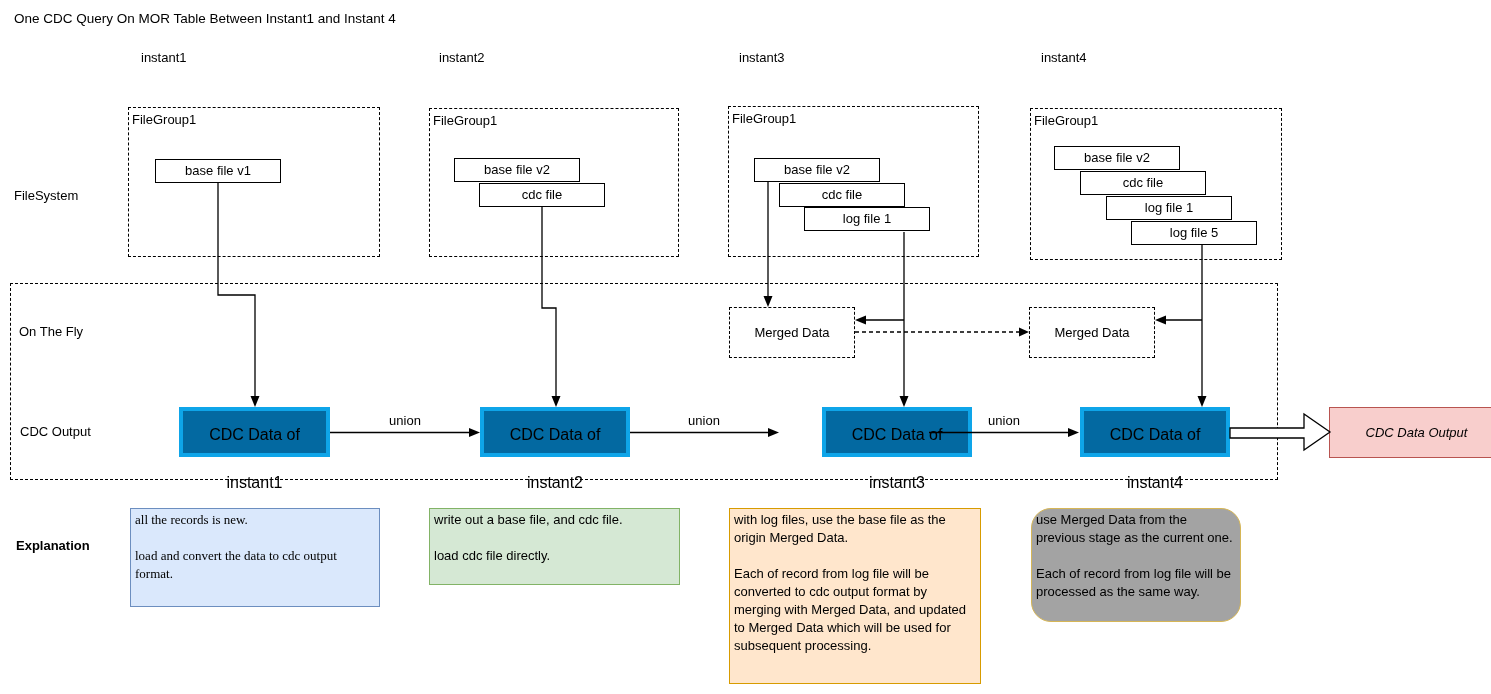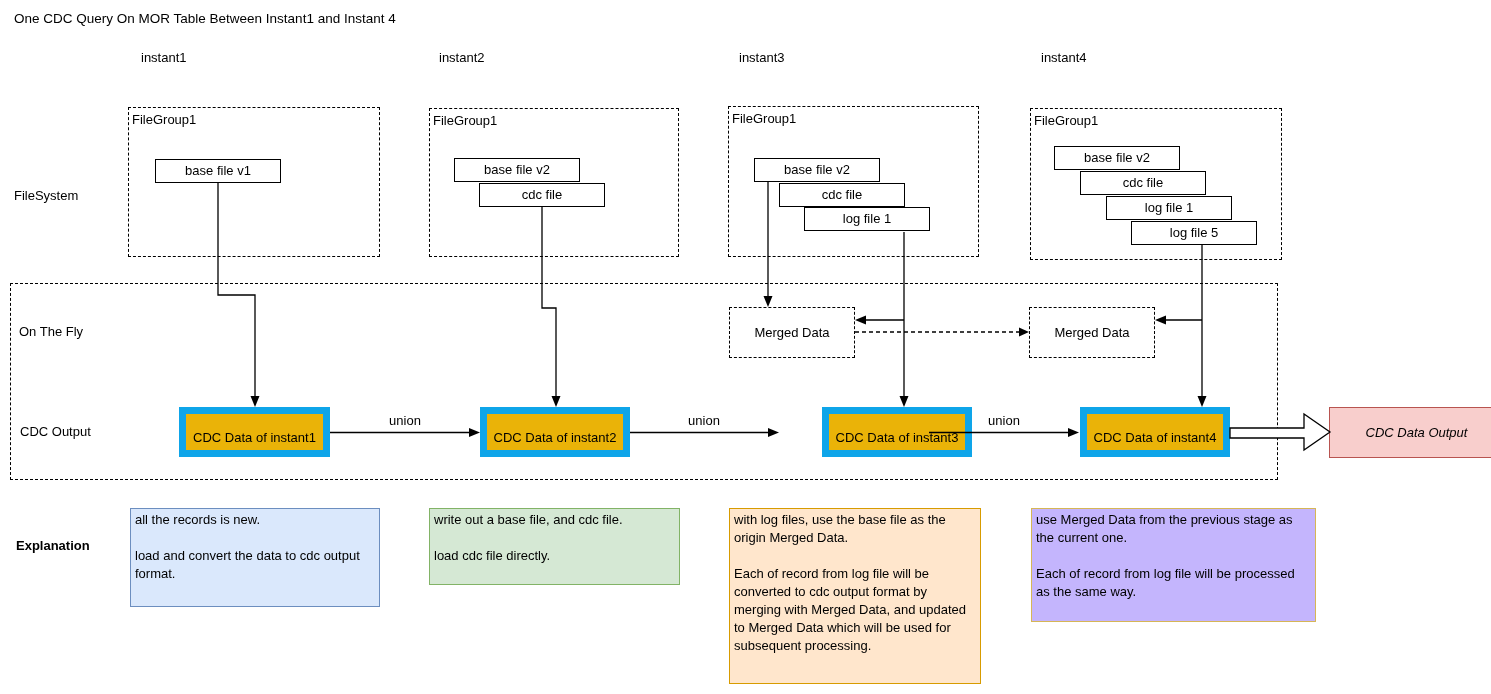--- a/index.html
+++ b/index.html
@@ -9,40 +9,40 @@
   }
   .lbl{position:absolute;font-size:13px;line-height:15px;white-space:nowrap;}
   .title{position:absolute;left:14px;top:11px;font-size:13.5px;white-space:nowrap;}
   .dashedbox{position:absolute;border:1px dashed #000;box-sizing:border-box;background:transparent;}
   .fg-label{position:absolute;left:3px;top:4px;font-size:13px;white-space:nowrap;}
   .filebox{
     position:absolute;height:24px;box-sizing:border-box;border:1px solid #000;background:#fff;
     font-size:13px;line-height:22px;text-align:center;
   }
   .cdcbox{
-    position:absolute;height:50px;box-sizing:border-box;border:7px solid #0ea5e9;background:#eab308;
-    font-size:13px;line-height:48px;text-align:center;
+    position:absolute;height:50px;box-sizing:border-box;border:4px solid #0ea5e9;background:#0369a1;
+    font-size:16px;line-height:48px;text-align:center;
   }
   .mergedbox{
     position:absolute;height:51px;width:126px;box-sizing:border-box;border:1px dashed #000;
     font-size:13px;line-height:49px;text-align:center;background:transparent;
   }
   .outputbox{
     position:absolute;left:1329px;top:407px;width:175px;height:51px;box-sizing:border-box;
     border:1px solid #b85450;background:#f8cecc;font-size:13px;line-height:49px;text-align:center;font-style:italic;
   }
   .unionlbl{position:absolute;top:413px;width:60px;text-align:center;font-size:13px;}
   .expl{
     position:absolute;top:508px;box-sizing:border-box;border:1px solid;
     font-size:13px;line-height:18px;padding:2px 4px;white-space:pre-wrap;
   }
-  .expl1{left:130px;width:250px;height:99px;background:#dae8fc;border-color:#6c8ebf;}
+  .expl1{left:130px;width:250px;height:99px;background:#dae8fc;border-color:#6c8ebf;font-family:Liberation Serif, serif;}
   .expl2{left:429px;width:251px;height:77px;background:#d5e8d4;border-color:#82b366;}
   .expl3{left:729px;width:252px;height:176px;background:#ffe6cc;border-color:#d79b00;}
-  .expl4{left:1031px;width:285px;height:114px;background:#c4b5fd;border-color:#d6b656;}
+  .expl4{left:1031px;width:210px;height:114px;background:#a3a3a3;border-color:#d6b656;border-radius:20px;}
   svg.wires{position:absolute;left:0;top:0;z-index:5;pointer-events:none;}
   .layer{position:absolute;left:0;top:0;z-index:2;}
 </style>
 </head>
 <body>
 
 <div class="stage">
 
   <div class="title">One CDC Query On MOR Table Between Instant1 and Instant 4</div>
 

